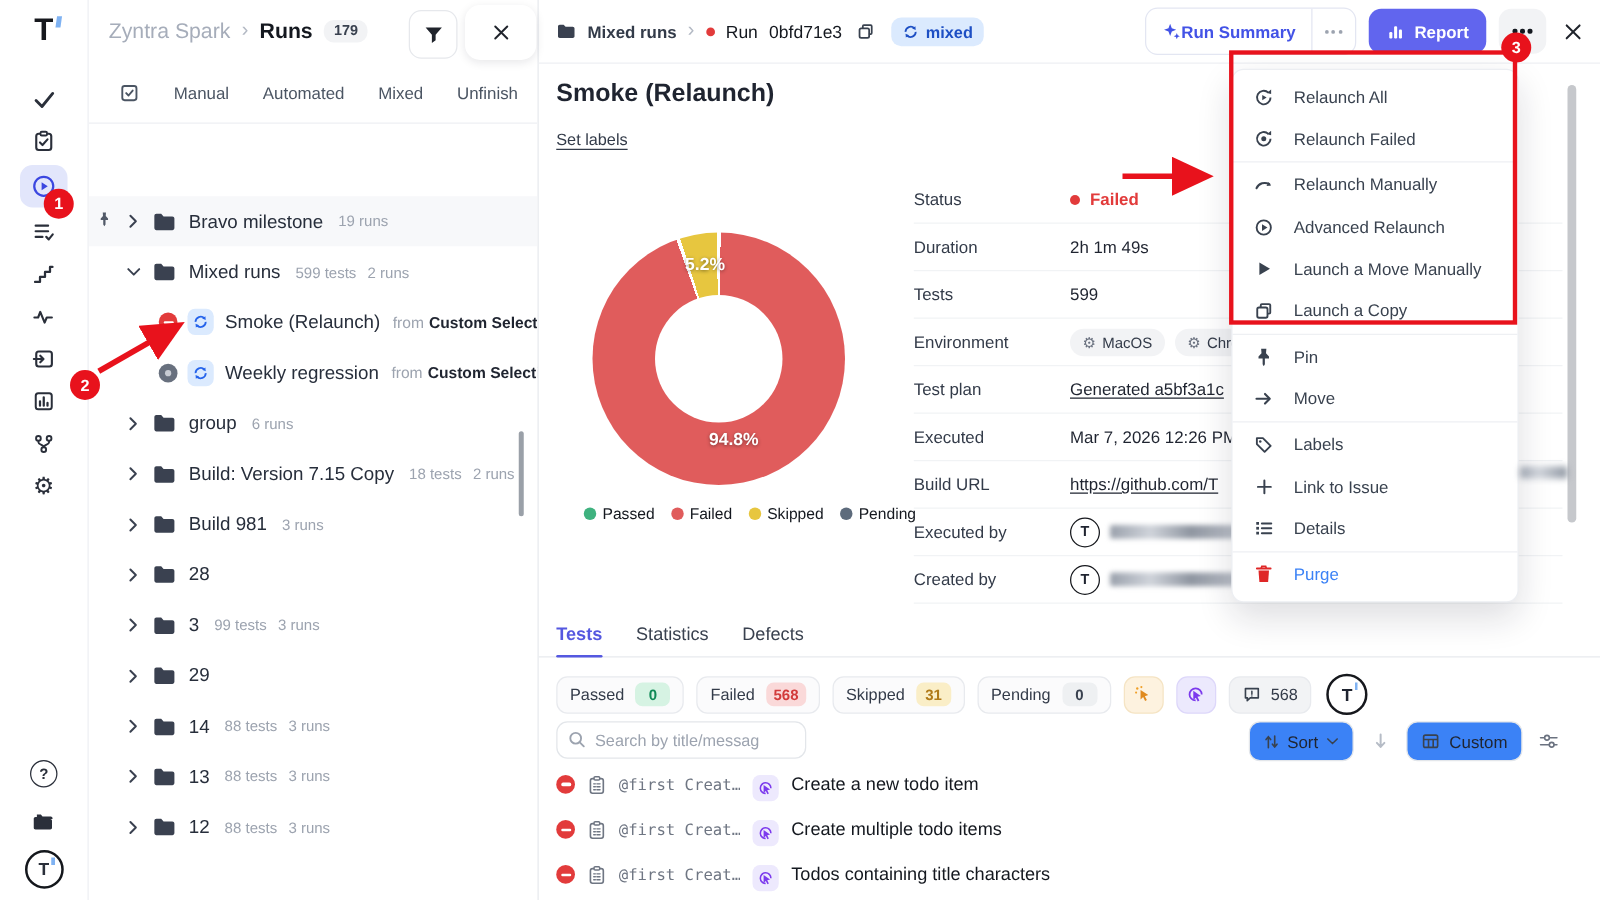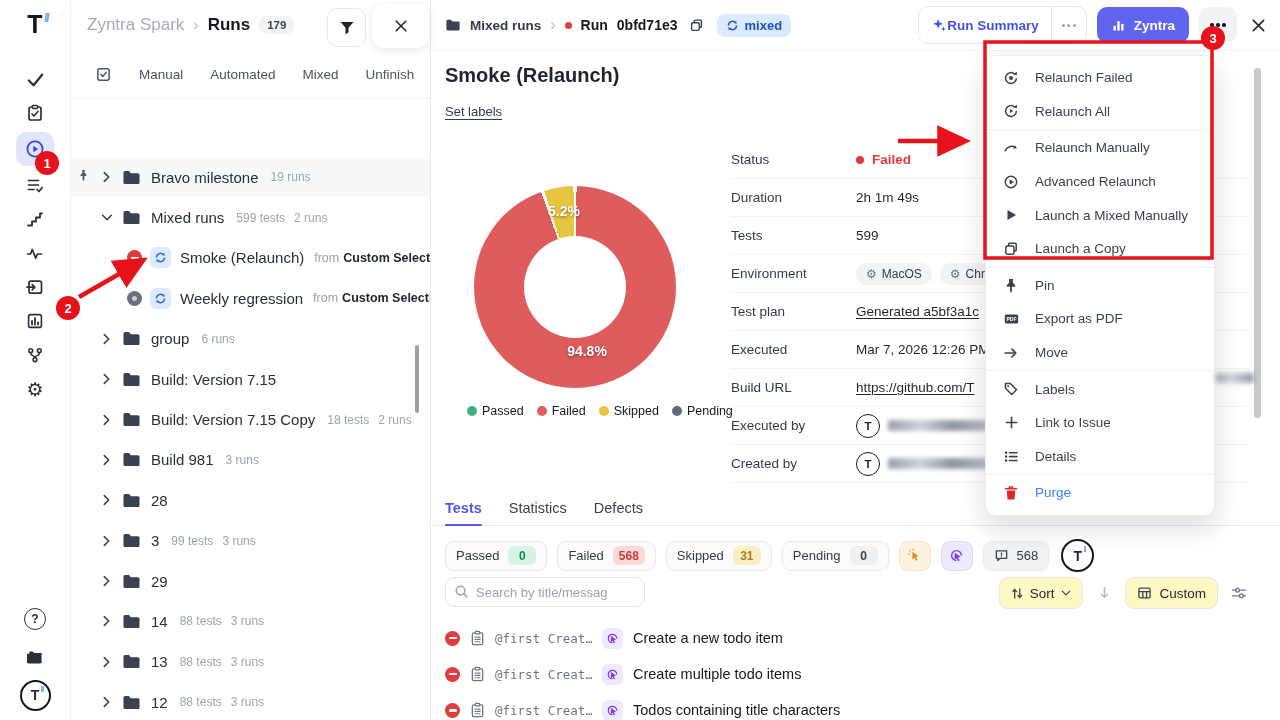--- a/index.html
+++ b/index.html
@@ -51,21 +51,21 @@
   .tree-scroll{position:absolute;left:415px;top:345px;width:4px;height:68px;background:#9aa0a8;border-radius:2px;z-index:6}
   .x-card{position:absolute;left:372px;top:4px;width:57px;height:44px;background:#fff;border-radius:12px;
           box-shadow:0 2px 8px rgba(20,24,40,.10);display:flex;align-items:center;justify-content:center;z-index:7}
   
   .main{position:absolute;left:430px;top:0;right:0;bottom:0;border-left:1px solid #e8eaee;background:#fff}
   .main-head{height:50px;border-bottom:1px solid #eef0f3;display:flex;align-items:center;padding:0 14px;gap:9px}
   .bc-folder{display:flex}
   .bc-text{font-size:13.5px;color:#333b49;font-weight:600}
   .bc-sep{color:#b3b9c4}
   .red-dot{width:7px;height:7px;border-radius:50%;background:#e23b3b}
-  .bc-run{font-size:14px;font-weight:700;color:#14181f}
+  .bc-run{font-size:14px;font-weight:400;color:#14181f}
   .copy-btn{display:flex;margin-left:2px}
   .mixed-badge{display:flex;align-items:center;gap:6px;background:#dbeafe;border-radius:8px;padding:4px 9px;
                color:#1d4fc4;font-size:13px;font-weight:600;margin-left:4px}
   .head-right{margin-left:auto;display:flex;align-items:center;gap:10px}
   .run-summary{display:flex;align-items:stretch;height:36px;border:1px solid #e3e6f2;border-radius:10px;background:#fff;overflow:hidden}
   .rs-main{display:flex;align-items:center;gap:0;padding:0 12px;color:#4353e6;font-weight:700;font-size:13.5px}
   .rs-more{width:34px;display:flex;align-items:center;justify-content:center;border-left:1px solid #e3e6f2;gap:2.5px}
   .dots i{width:3px;height:3px;border-radius:50%;background:#9ca3af;display:inline-block}
   .dots{display:flex;gap:2.5px}
   .report-btn{height:36px;border-radius:10px;background:#6165ee;color:#fff;font-weight:700;font-size:13.5px;
@@ -122,24 +122,24 @@
   .t-avatar{width:29px;height:29px;border-radius:50%;border:2px solid #16181d;display:flex;align-items:center;
             justify-content:center;font-weight:800;font-size:14px;background:#fff;position:relative;margin-left:2px}
   .t-avatar i{position:absolute;right:6px;top:5px;width:2.5px;height:6px;background:#7fb2f2}
   .search-wrap{position:absolute;left:14px;top:577px;width:200px;height:30px}
   .search-wrap input{width:100%;height:100%;box-sizing:border-box;border:1px solid #e3e6ea;border-radius:9px;
                      padding:0 8px 0 30px;font-size:13px;color:#333b49;outline:none;font-family:Liberation Sans, sans-serif}
   .search-wrap input::placeholder{color:#9ca3af}
   .search-ic{position:absolute;left:9px;top:7px}
   .right-tools{position:absolute;right:28px;top:577px;display:flex;align-items:center;gap:8px}
   .tool-btn{height:30px;border:1px solid #e3e6ea;border-radius:9px;display:flex;align-items:center;gap:7px;
-            padding:0 11px;font-size:13.5px;color:#1f2430;background:#fef9c3}
+            padding:0 11px;font-size:13.5px;color:#1f2430;background:#3b82f6}
   .ghost-btn{width:26px;height:30px;display:flex;align-items:center;justify-content:center;color:#b6bcc6}
   .rows{position:absolute;left:14px;top:620px;right:20px}
-  .trow{height:36.2px;display:flex;align-items:center;gap:10px}
+  .trow{height:36.2px;display:flex;align-items:flex-start;gap:10px}
   .clip-ic{display:flex;color:#6f7683}
   .ttag{font-family:"DejaVu Sans Mono",monospace;font-size:12.5px;color:#6f7683;width:97px;overflow:hidden;white-space:nowrap;flex:none}
   .cursor-chip{width:21px;height:21px;border-radius:6px;background:#ede9fd;display:flex;align-items:center;justify-content:center;flex:none}
   .ttitle{font-size:14.5px;color:#14181f}
   .vscroll{position:absolute;left:1254px;top:68px;width:7px;height:350px;background:#c6c8cc;border-radius:4px;z-index:40}
   
   .menu{position:absolute;left:985px;top:55px;width:228px;background:#fff;border:1px solid #eceef2;border-radius:10px;
         box-shadow:0 12px 28px rgba(20,24,40,.14);padding:5px 0;z-index:50}
   .m-item{height:33.6px;display:flex;align-items:center;gap:15px;padding:0 16px;font-size:13.5px;color:#39424f}
   .m-ic{width:18px;display:flex;justify-content:center;flex:none;color:#39424f}
@@ -364,33 +364,20 @@
       <span class="chev">
           <svg width="7" height="12" viewBox="0 0 8 12">
             <path d="M1.5 1l5 5-5 5" stroke="#3a4150" stroke-width="1.8" fill="none" stroke-linecap="round" stroke-linejoin="round"></path>
           </svg>
         </span>
       <span class="fold">
           <svg width="19" height="17" viewBox="0 0 20 18">
             <path d="M1.5 4c0-1 .8-1.8 1.8-1.8h4l2 2.2h7.4c1 0 1.8.8 1.8 1.8v8c0 1-.8 1.8-1.8 1.8H3.3c-1 0-1.8-.8-1.8-1.8z" fill="#3a4150"></path>
           </svg>
         </span>
-      <span class="t-label">Build: Version 7.15</span>
-    </div>
-    <div class="t-row">
-      <span class="chev">
-          <svg width="7" height="12" viewBox="0 0 8 12">
-            <path d="M1.5 1l5 5-5 5" stroke="#3a4150" stroke-width="1.8" fill="none" stroke-linecap="round" stroke-linejoin="round"></path>
-          </svg>
-        </span>
-      <span class="fold">
-          <svg width="19" height="17" viewBox="0 0 20 18">
-            <path d="M1.5 4c0-1 .8-1.8 1.8-1.8h4l2 2.2h7.4c1 0 1.8.8 1.8 1.8v8c0 1-.8 1.8-1.8 1.8H3.3c-1 0-1.8-.8-1.8-1.8z" fill="#3a4150"></path>
-          </svg>
-        </span>
       <span class="t-label">Build: Version 7.15 Copy</span>
       <span class="meta">18 tests</span>
       <span class="meta">2 runs</span>
     </div>
     <div class="t-row">
       <span class="chev">
           <svg width="7" height="12" viewBox="0 0 8 12">
             <path d="M1.5 1l5 5-5 5" stroke="#3a4150" stroke-width="1.8" fill="none" stroke-linecap="round" stroke-linejoin="round"></path>
           </svg>
         </span>
@@ -547,21 +534,21 @@
           </span>
       </div>
       <div class="report-btn">
         <span>
             <svg width="15" height="15" viewBox="0 0 16 16">
               <rect x="2.6" y="8.2" width="2.6" height="5.4" rx="1" fill="#fff"></rect>
               <rect x="6.7" y="3.2" width="2.6" height="10.4" rx="1" fill="#fff"></rect>
               <rect x="10.8" y="6" width="2.6" height="7.6" rx="1" fill="#fff"></rect>
             </svg>
           </span>
-        <span>Zyntra</span>
+        <span>Report</span>
       </div>
       <div class="more-btn">
           <span class="dots">
             <i></i>
             <i></i>
             <i></i>
           </span>
         </div>
       <span class="close-x">
           <svg width="15" height="15" viewBox="0 0 16 16">
@@ -822,34 +809,34 @@
 
 <div class="url-tail"></div>
 <div class="vscroll"></div>
 
 <div class="menu">
   <div class="m-item">
     <span class="m-ic">
         <svg width="16" height="16" viewBox="0 0 16 16">
           <path d="M13.4 8a5.4 5.4 0 1 1-1.7-3.9" stroke="currentColor" stroke-width="1.5" fill="none"></path>
           <polygon points="13.9,1.6 13.9,5.2 10.5,4.4" fill="currentColor"></polygon>
-          <circle cx="8" cy="8" r="2" fill="currentColor"></circle>
-        </svg>
-      </span>
-    <span>Relaunch Failed</span>
+          <polygon points="6.8,5.9 10.3,8 6.8,10.1" fill="currentColor"></polygon>
+        </svg>
+      </span>
+    <span>Relaunch All</span>
   </div>
   <div class="m-item">
     <span class="m-ic">
         <svg width="16" height="16" viewBox="0 0 16 16">
           <path d="M13.4 8a5.4 5.4 0 1 1-1.7-3.9" stroke="currentColor" stroke-width="1.5" fill="none"></path>
           <polygon points="13.9,1.6 13.9,5.2 10.5,4.4" fill="currentColor"></polygon>
-          <polygon points="6.8,5.9 10.3,8 6.8,10.1" fill="currentColor"></polygon>
-        </svg>
-      </span>
-    <span>Relaunch All</span>
+          <circle cx="8" cy="8" r="2" fill="currentColor"></circle>
+        </svg>
+      </span>
+    <span>Relaunch Failed</span>
   </div>
   <div class="m-sep"></div>
   <div class="m-item">
     <span class="m-ic">
         <svg width="16" height="16" viewBox="0 0 16 16">
           <path d="M2.2 10.6C4 6.6 8.8 5.2 12.4 7.3" stroke="currentColor" stroke-width="1.6" fill="none" stroke-linecap="round"></path>
           <polygon points="13.9,8.3 10.2,8.8 11.9,5.5" fill="currentColor"></polygon>
         </svg>
       </span>
     <span>Relaunch Manually</span>
@@ -862,48 +849,39 @@
         </svg>
       </span>
     <span>Advanced Relaunch</span>
   </div>
   <div class="m-item">
     <span class="m-ic">
         <svg width="16" height="16" viewBox="0 0 16 16">
           <polygon points="4.5,3 13,8 4.5,13" fill="currentColor"></polygon>
         </svg>
       </span>
-    <span>Launch a Mixed Manually</span>
+    <span>Launch a Move Manually</span>
   </div>
   <div class="m-item">
     <span class="m-ic">
         <svg width="16" height="16" viewBox="0 0 16 16">
           <rect x="2.8" y="5" width="8.2" height="8.2" rx="1.4" stroke="currentColor" stroke-width="1.5" fill="none"></rect>
           <path d="M5.6 5V3.2c0-.5.4-.9.9-.9h5.8c.5 0 .9.4.9.9v5.8c0 .5-.4.9-.9.9h-1.5" stroke="currentColor" stroke-width="1.5" fill="none"></path>
         </svg>
       </span>
     <span>Launch a Copy</span>
   </div>
   <div class="m-sep"></div>
   <div class="m-item">
     <span class="m-ic">
         <svg width="14" height="15" viewBox="0 0 13 15">
           <path d="M4.4 1h4.2l-.3 3.6 2.4 2.6v1.5H7.4v4.6L6.5 15l-.9-1.7V8.7H2.3V7.2l2.4-2.6z" fill="currentColor"></path>
         </svg>
       </span>
     <span>Pin</span>
-  </div>
-  <div class="m-item">
-    <span class="m-ic">
-        <svg width="17" height="16" viewBox="0 0 17 16">
-          <rect x="1.8" y="3.5" width="13.4" height="9" rx="1.6" fill="currentColor"></rect>
-          <text x="8.5" y="10.2" text-anchor="middle" font-size="5" font-weight="bold" fill="#ffffff" font-family="Liberation Sans, sans-serif">PDF</text>
-        </svg>
-      </span>
-    <span>Export as PDF</span>
   </div>
   <div class="m-item">
     <span class="m-ic">
         <svg width="16" height="16" viewBox="0 0 16 16">
           <path d="M2.2 8h9.6" stroke="currentColor" stroke-width="1.7" stroke-linecap="round"></path>
           <path d="M9 4.2L12.8 8 9 11.8" stroke="currentColor" stroke-width="1.7" fill="none" stroke-linecap="round" stroke-linejoin="round"></path>
         </svg>
       </span>
     <span>Move</span>
   </div>

